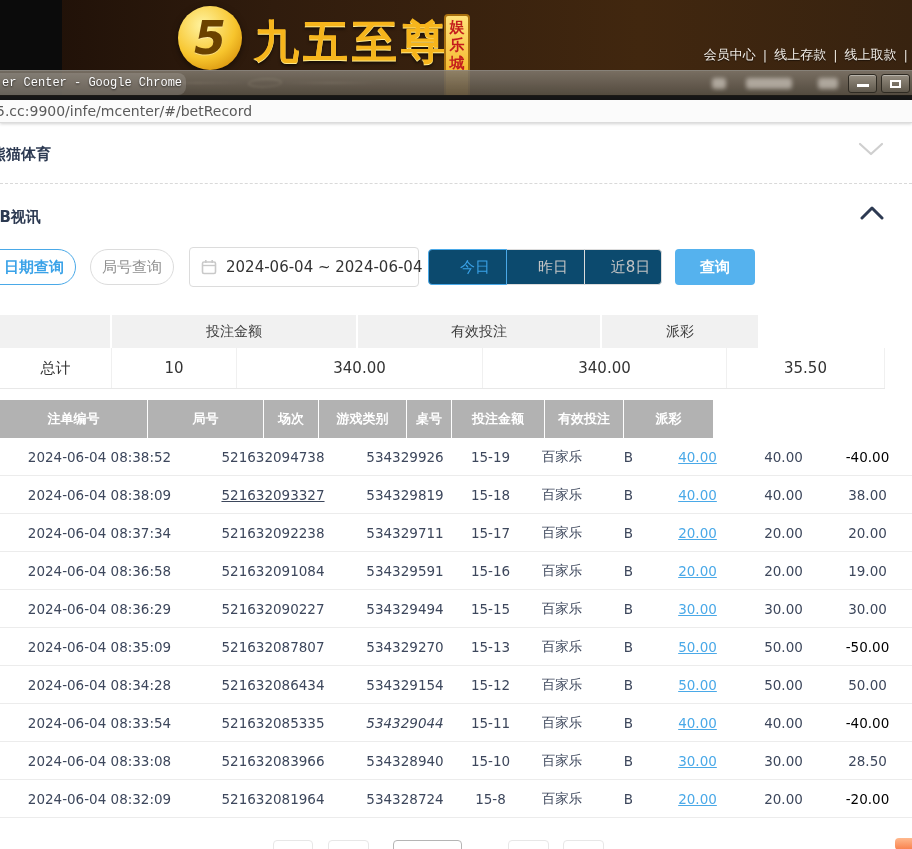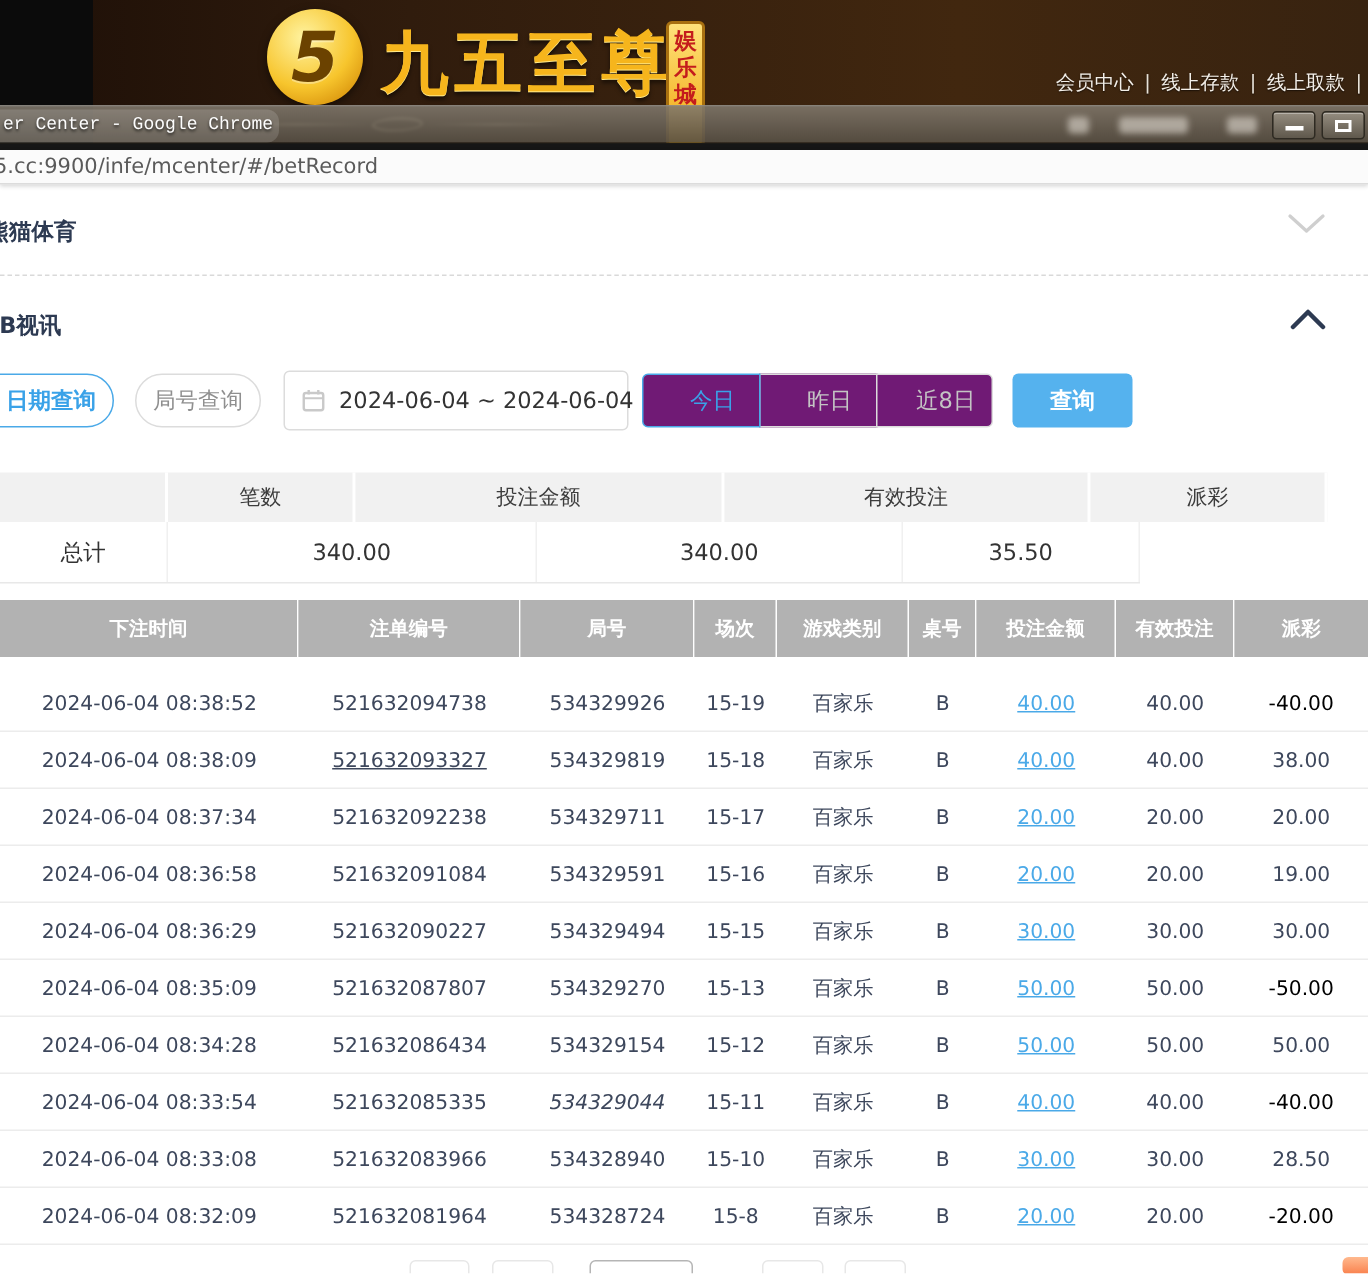--- a/index.html
+++ b/index.html
@@ -67,21 +67,21 @@
   
   .pill { position:absolute; top:126px; height:36px; border-radius:18px; background:#fff;
     display:flex; align-items:center; justify-content:center; font-size:15px; cursor:pointer; }
   .pill-date { left:-22px; width:98px; border:1px solid #4aa9e8; color:#3aa2e8; font-weight:bold; padding-left:14px; }
   .pill-round { left:90px; width:84px; border:1px solid #dcdcdc; color:#8f8f8f; }
   .date-input { position:absolute; left:189px; top:124px; width:230px; height:40px; border:1px solid #dcdcdc;
     border-radius:4px; display:flex; align-items:center; padding-left:11px; cursor:pointer; background:#fff; }
   .date-input .cal { flex:0 0 auto; margin-right:9px; }
   .date-input .dval { font-size:15px; color:#333; white-space:nowrap; }
   .btn-group { position:absolute; left:428px; top:126px; height:36px; display:flex; }
-  .gbtn { height:36px; background:#701a75; border:1px solid #dcdcdc; display:flex; align-items:center;
+  .gbtn { height:36px; background:#0c4a6e; border:1px solid #dcdcdc; display:flex; align-items:center;
     justify-content:center; font-size:15px; color:#c4c4c4; cursor:pointer; margin-left:-1px;padding-left:15px; }
   .gbtn.first { border-radius:4px 0 0 4px; margin-left:0; }
   .gbtn.last { border-radius:0 4px 4px 0; }
   .gbtn.active { border:1px solid #4aa9e8; color:#3aa2e8; z-index:2; }
   .search-btn { position:absolute; left:675px; top:126px; width:80px; height:36px; background:#55b2ee;
     color:#fff; font-size:15px; font-weight:bold; border:none; border-radius:4px; cursor:pointer;
     display:flex; align-items:center; justify-content:center; }
 
   
   .summary-header { position:absolute; left:0; top:192px; height:33px; display:flex; }
@@ -89,21 +89,21 @@
     align-items:center; justify-content:center; font-size:14px; color:#3c3c3c; }
   .summary-row { position:absolute; left:0; top:225px; height:41px; display:flex; border-bottom:1px solid #e8e8e8; }
   .summary-row .sum-cell { display:flex; align-items:center; justify-content:center; font-size:15px;
     color:#333; border-right:1px solid #f0f0f0; }
 
   
   .bet-header { position:absolute; left:0; top:277px; height:38px; display:flex; }
   .bet-header .hcell { background:#b2b2b2; border-right:1px solid #fff; color:#fff; font-size:13px;
     font-weight:bold; display:flex; align-items:center; justify-content:center; }
   .bet-header .hcell:last-child { border-right:none; }
-  .bet-rows { position:absolute; left:0; top:315px;margin-top:12px; }
+  .bet-rows { position:absolute; left:0; top:315px; }
   .bet-row { display:flex; height:38px; border-bottom:1px solid #ececec; }
   .bet-cell { display:flex; align-items:center; justify-content:center; font-size:13.5px; color:#3d475c;
     white-space:nowrap; }
   .bet-cell.link { color:#4aa9e8; text-decoration:underline; cursor:pointer; }
   .bet-cell.neg { color:#000000; }
 
   
   .pag-btn { position:absolute; top:717px; height:30px; background:#fff; border:1px solid #e7e7e7;
     border-radius:4px; cursor:pointer; }
   .pag-btn.current { border-color:#b5b5b5; }
@@ -194,34 +194,33 @@
     </div>
     <div class="btn-group">
       <div class="gbtn first active" style="width:79px;">今日</div>
       <div class="gbtn" style="width:79px;">昨日</div>
       <div class="gbtn last" style="width:78px;">近8日</div>
     </div>
     <div class="search-btn">查询</div>
 
     <div class="summary-header" id="summary-header">
         <div class="sum-cell" style="width: 112px;"></div>
-        <div class="sum-cell" style="width: 125px;">笔数</div>
         <div class="sum-cell" style="width: 246px;">投注金额</div>
         <div class="sum-cell" style="width: 244px;">有效投注</div>
         <div class="sum-cell" style="width: 158px;">派彩</div>
       </div>
     <div class="summary-row" id="summary-row">
         <div class="sum-cell" style="width: 112px;">总计</div>
+        <div class="sum-cell" style="width: 125px;">10</div>
         <div class="sum-cell" style="width: 246px;">340.00</div>
         <div class="sum-cell" style="width: 244px;">340.00</div>
         <div class="sum-cell" style="width: 158px;">35.50</div>
       </div>
 
     <div class="bet-header" id="bet-header">
-        <div class="hcell" style="width: 199px;">下注时间</div>
         <div class="hcell" style="width: 148px;">注单编号</div>
         <div class="hcell" style="width: 116px;">局号</div>
         <div class="hcell" style="width: 55px;">场次</div>
         <div class="hcell" style="width: 88px;">游戏类别</div>
         <div class="hcell" style="width: 45px; text-align: center;">桌号</div>
         <div class="hcell" style="width: 93px;">投注金额</div>
         <div class="hcell" style="width: 79px;">有效投注</div>
         <div class="hcell" style="width: 89px;">派彩</div>
       </div>
     <div class="bet-rows" id="bet-rows">

